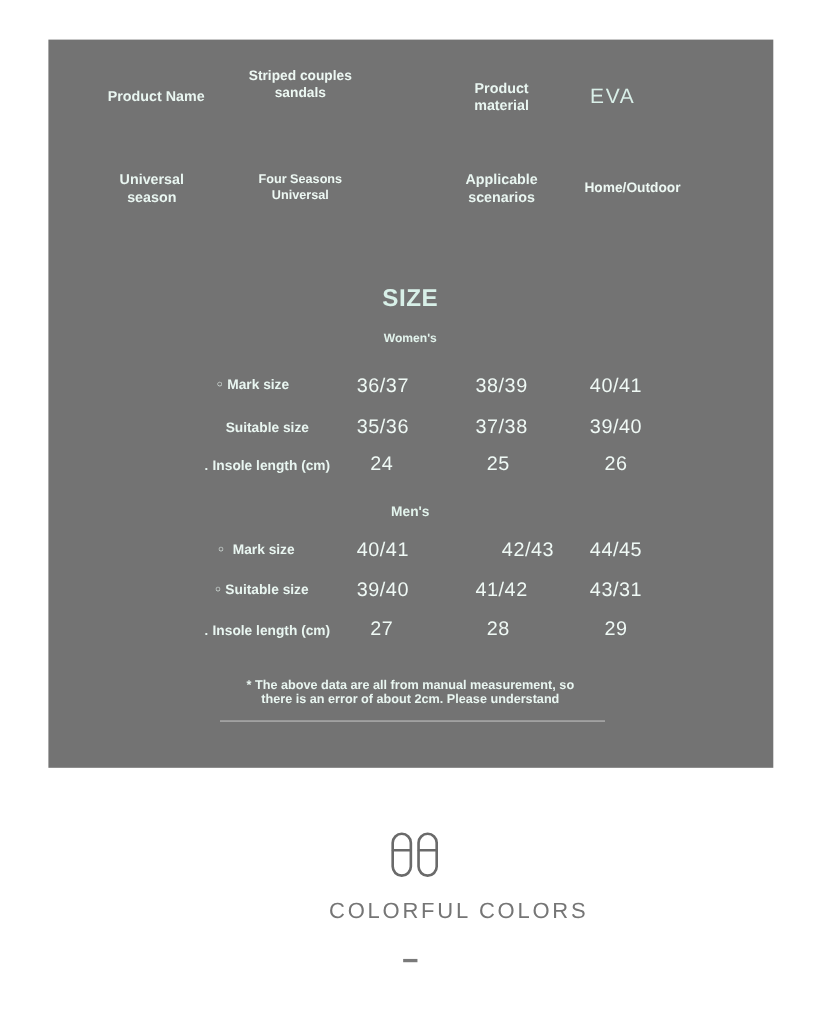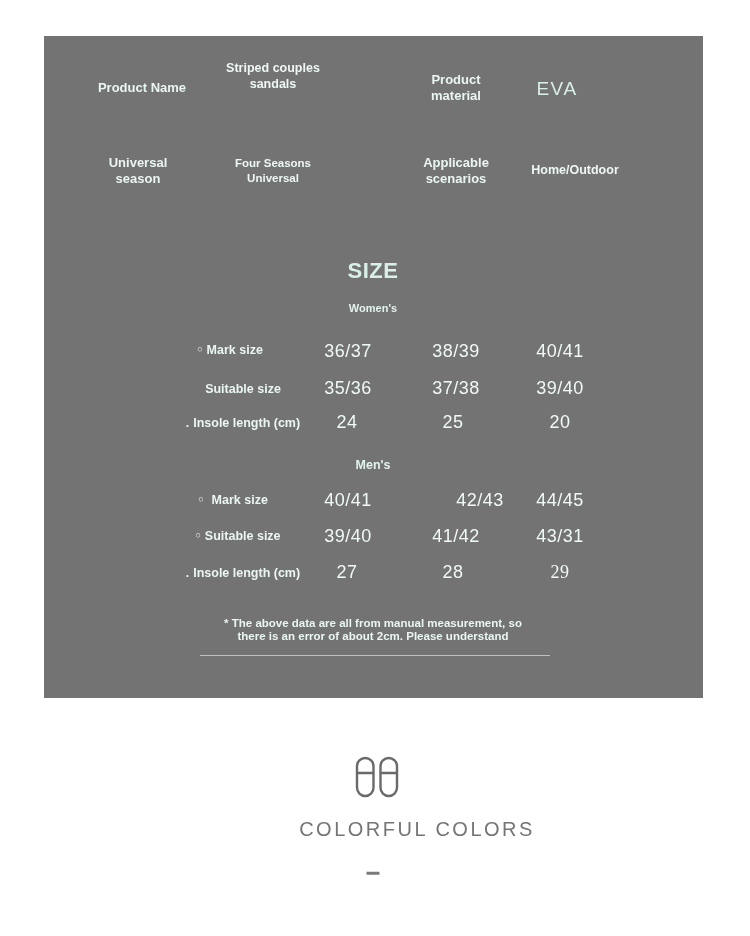--- a/index.html
+++ b/index.html
@@ -77,21 +77,21 @@
     </div>
     <div class="abs cell" style="left:304px; top:352px;">35/36</div>
     <div class="abs cell" style="left:412px; top:352px;">37/38</div>
     <div class="abs cell" style="left:516px; top:352px;">39/40</div>
 
     <div class="abs row-lbl" style="left:199px; top:387px;">
       <span class="marker" style="font-size:12px; vertical-align:baseline;">.</span><span>Insole length (cm)</span>
     </div>
     <div class="abs cell" style="left:303px; top:386px;">24</div>
     <div class="abs cell" style="left:409px; top:386px;">25</div>
-    <div class="abs cell" style="left:516px; top:386px;">20</div>
+    <div class="abs cell" style="left:516px; top:386px;">26</div>
 
     <div class="abs sec-heading" style="left:329px; top:429px; font-size:12.5px;">Men's</div>
 
     <div class="abs row-lbl" style="left:189px; top:464px;">
       <span class="marker" style="margin-right:8px;">○</span><span>Mark size</span>
     </div>
     <div class="abs cell" style="left:304px; top:464px;">40/41</div>
     <div class="abs cell" style="left:436px; top:464px;">42/43</div>
     <div class="abs cell" style="left:516px; top:464px;">44/45</div>
 
@@ -100,21 +100,21 @@
     </div>
     <div class="abs cell" style="left:304px; top:500px;">39/40</div>
     <div class="abs cell" style="left:412px; top:500px;">41/42</div>
     <div class="abs cell" style="left:516px; top:500px;">43/31</div>
 
     <div class="abs row-lbl" style="left:199px; top:537px;">
       <span class="marker" style="font-size:12px; vertical-align:baseline;">.</span><span>Insole length (cm)</span>
     </div>
     <div class="abs cell" style="left:303px; top:536px;">27</div>
     <div class="abs cell" style="left:409px; top:536px;">28</div>
-    <div class="abs cell" style="left:516px; top:536px;font-family:Liberation Serif, serif;">29</div>
+    <div class="abs cell" style="left:516px; top:536px;">29</div>
 
     <div class="abs footnote" style="left:329px; top:587px;">* The above data are all from manual measurement, so</div>
     <div class="abs footnote" style="left:329px; top:600px;">there is an error of about 2cm. Please understand</div>
 
     <div class="divider"></div>
   </div>
 
   <div class="abs icon-wrap" style="left:377px; top:777px;">
     <svg width="46" height="48" viewBox="0 0 46 48" fill="none" stroke="#6A6A6A" stroke-width="2.4" stroke-linecap="round">
       <rect x="3" y="5" width="16.5" height="38" rx="8.25"></rect>

